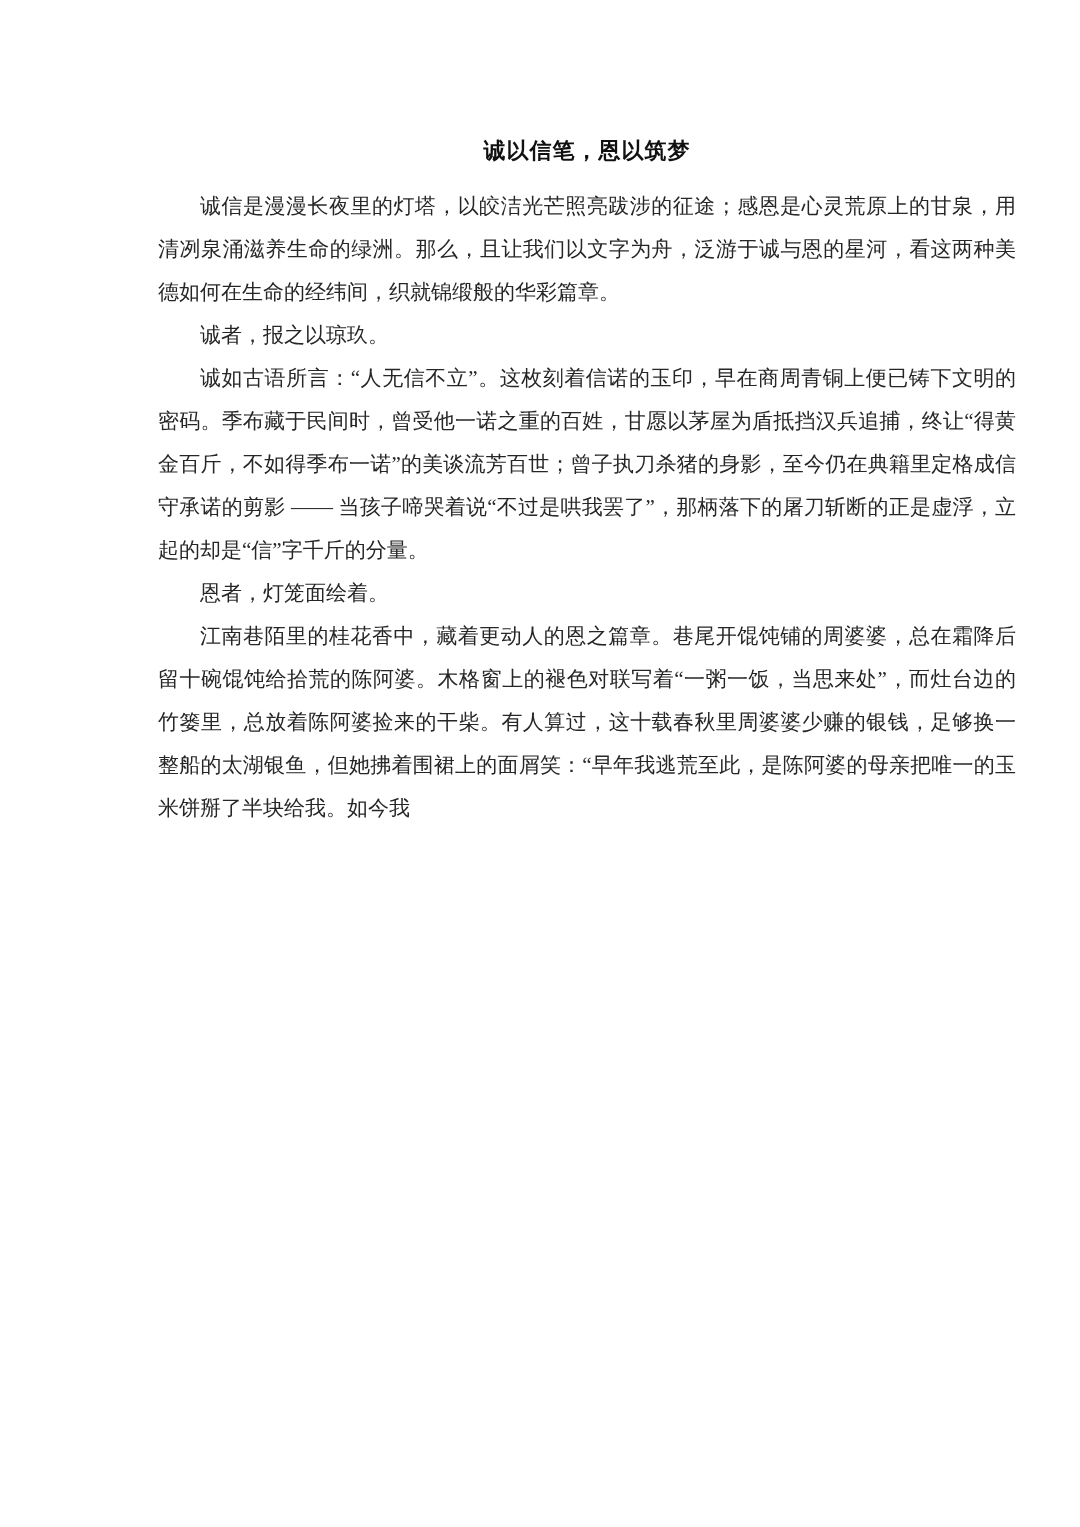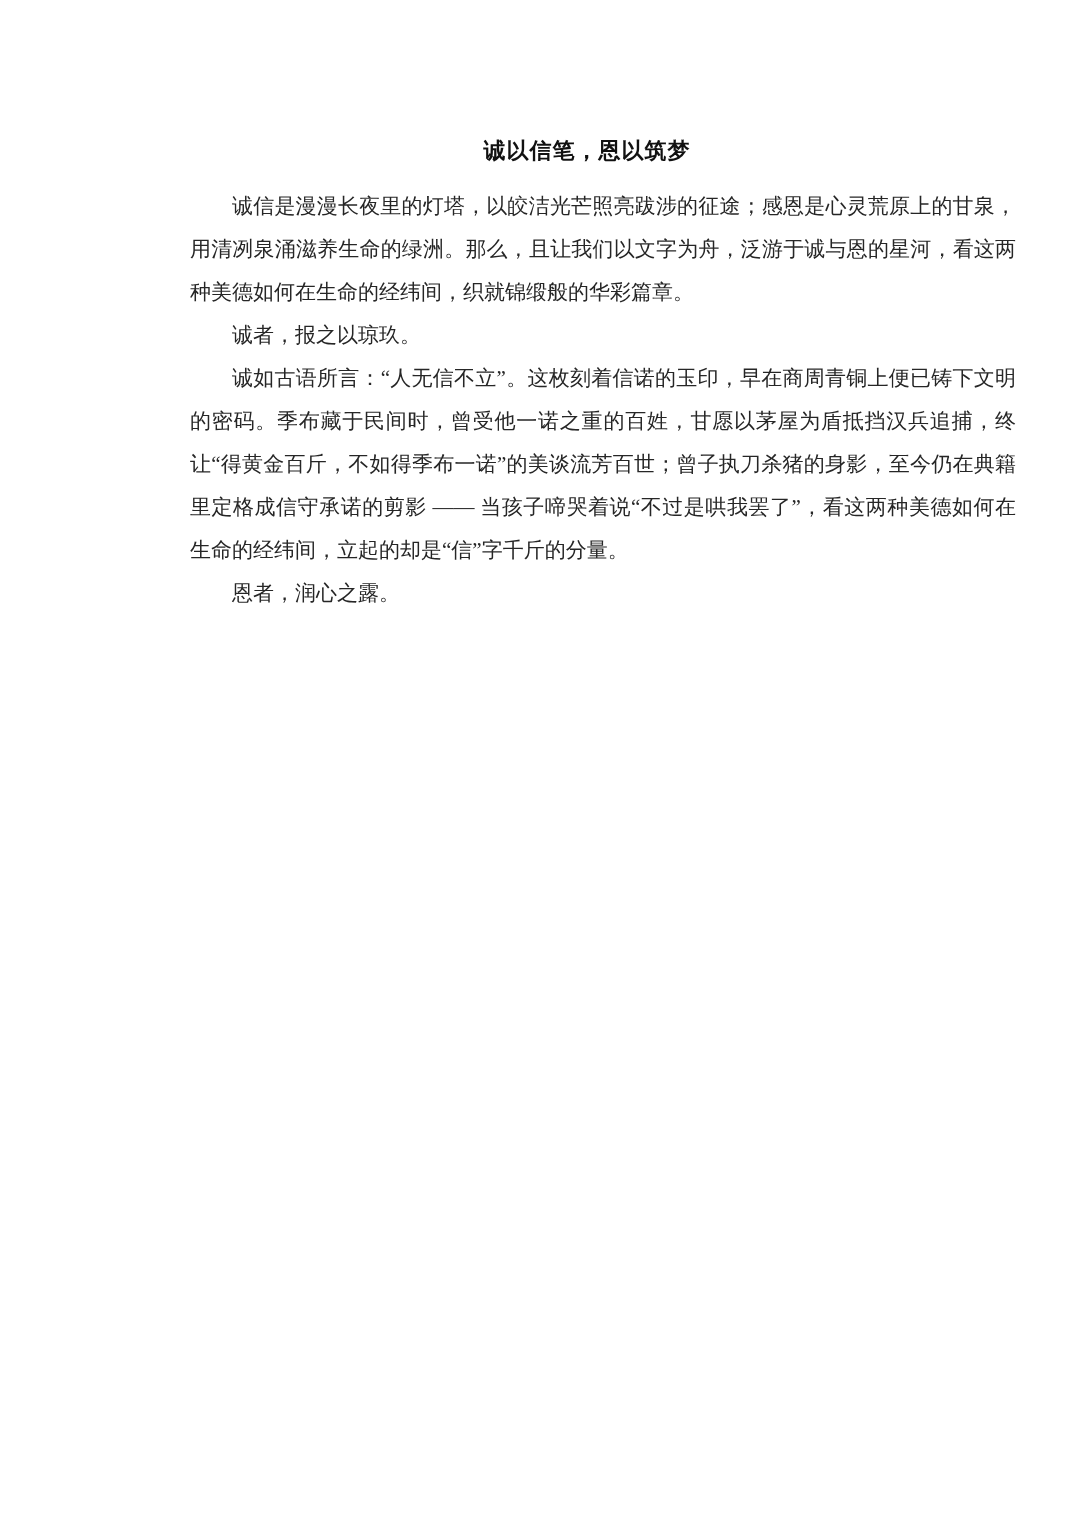--- a/index.html
+++ b/index.html
@@ -30,33 +30,33 @@
     text-align: center;
     color: var(--title-color);
     letter-spacing: 1px;
   }
   .doc-body {
     font-family: "Liberation Serif", "DejaVu Serif", serif;
     font-size: 21px;
     line-height: 43px;
     color: var(--text-color);
     text-align: justify;
-    margin-left: 32px;
   }
   .doc-body p {
     margin: 0;
     text-indent: 2em;
     word-break: break-all;
   }
 </style>
 </head>
 <body>
 
 <div class="page">
   <h1 class="doc-title">诚以信笔，恩以筑梦</h1>
 
   <div class="doc-body">
     <p>诚信是漫漫长夜里的灯塔，以皎洁光芒照亮跋涉的征途；感恩是心灵荒原上的甘泉，用清冽泉涌滋养生命的绿洲。那么，且让我们以文字为舟，泛游于诚与恩的星河，看这两种美德如何在生命的经纬间，织就锦缎般的华彩篇章。</p>
     <p>诚者，报之以琼玖。</p>
-    <p>诚如古语所言：“人无信不立”。这枚刻着信诺的玉印，早在商周青铜上便已铸下文明的密码。季布藏于民间时，曾受他一诺之重的百姓，甘愿以茅屋为盾抵挡汉兵追捕，终让“得黄金百斤，不如得季布一诺”的美谈流芳百世；曾子执刀杀猪的身影，至今仍在典籍里定格成信守承诺的剪影 —— 当孩子啼哭着说“不过是哄我罢了”，看这两种美德如何在生命的经纬间，立起的却是“信”字千斤的分量。</p>
-    <p>恩者，润心之露。</p>
+    <p>诚如古语所言：“人无信不立”。这枚刻着信诺的玉印，早在商周青铜上便已铸下文明的密码。季布藏于民间时，曾受他一诺之重的百姓，甘愿以茅屋为盾抵挡汉兵追捕，终让“得黄金百斤，不如得季布一诺”的美谈流芳百世；曾子执刀杀猪的身影，至今仍在典籍里定格成信守承诺的剪影 —— 当孩子啼哭着说“不过是哄我罢了”，那柄落下的屠刀斩断的正是虚浮，立起的却是“信”字千斤的分量。</p>
+    <p>恩者，灯笼面绘着。</p>
+    <p>江南巷陌里的桂花香中，藏着更动人的恩之篇章。巷尾开馄饨铺的周婆婆，总在霜降后留十碗馄饨给拾荒的陈阿婆。木格窗上的褪色对联写着“一粥一饭，当思来处”，而灶台边的竹篓里，总放着陈阿婆捡来的干柴。有人算过，这十载春秋里周婆婆少赚的银钱，足够换一整船的太湖银鱼，但她拂着围裙上的面屑笑：“早年我逃荒至此，是陈阿婆的母亲把唯一的玉米饼掰了半块给我。如今我</p>
   </div>
 </div>
 
 </body></html>

